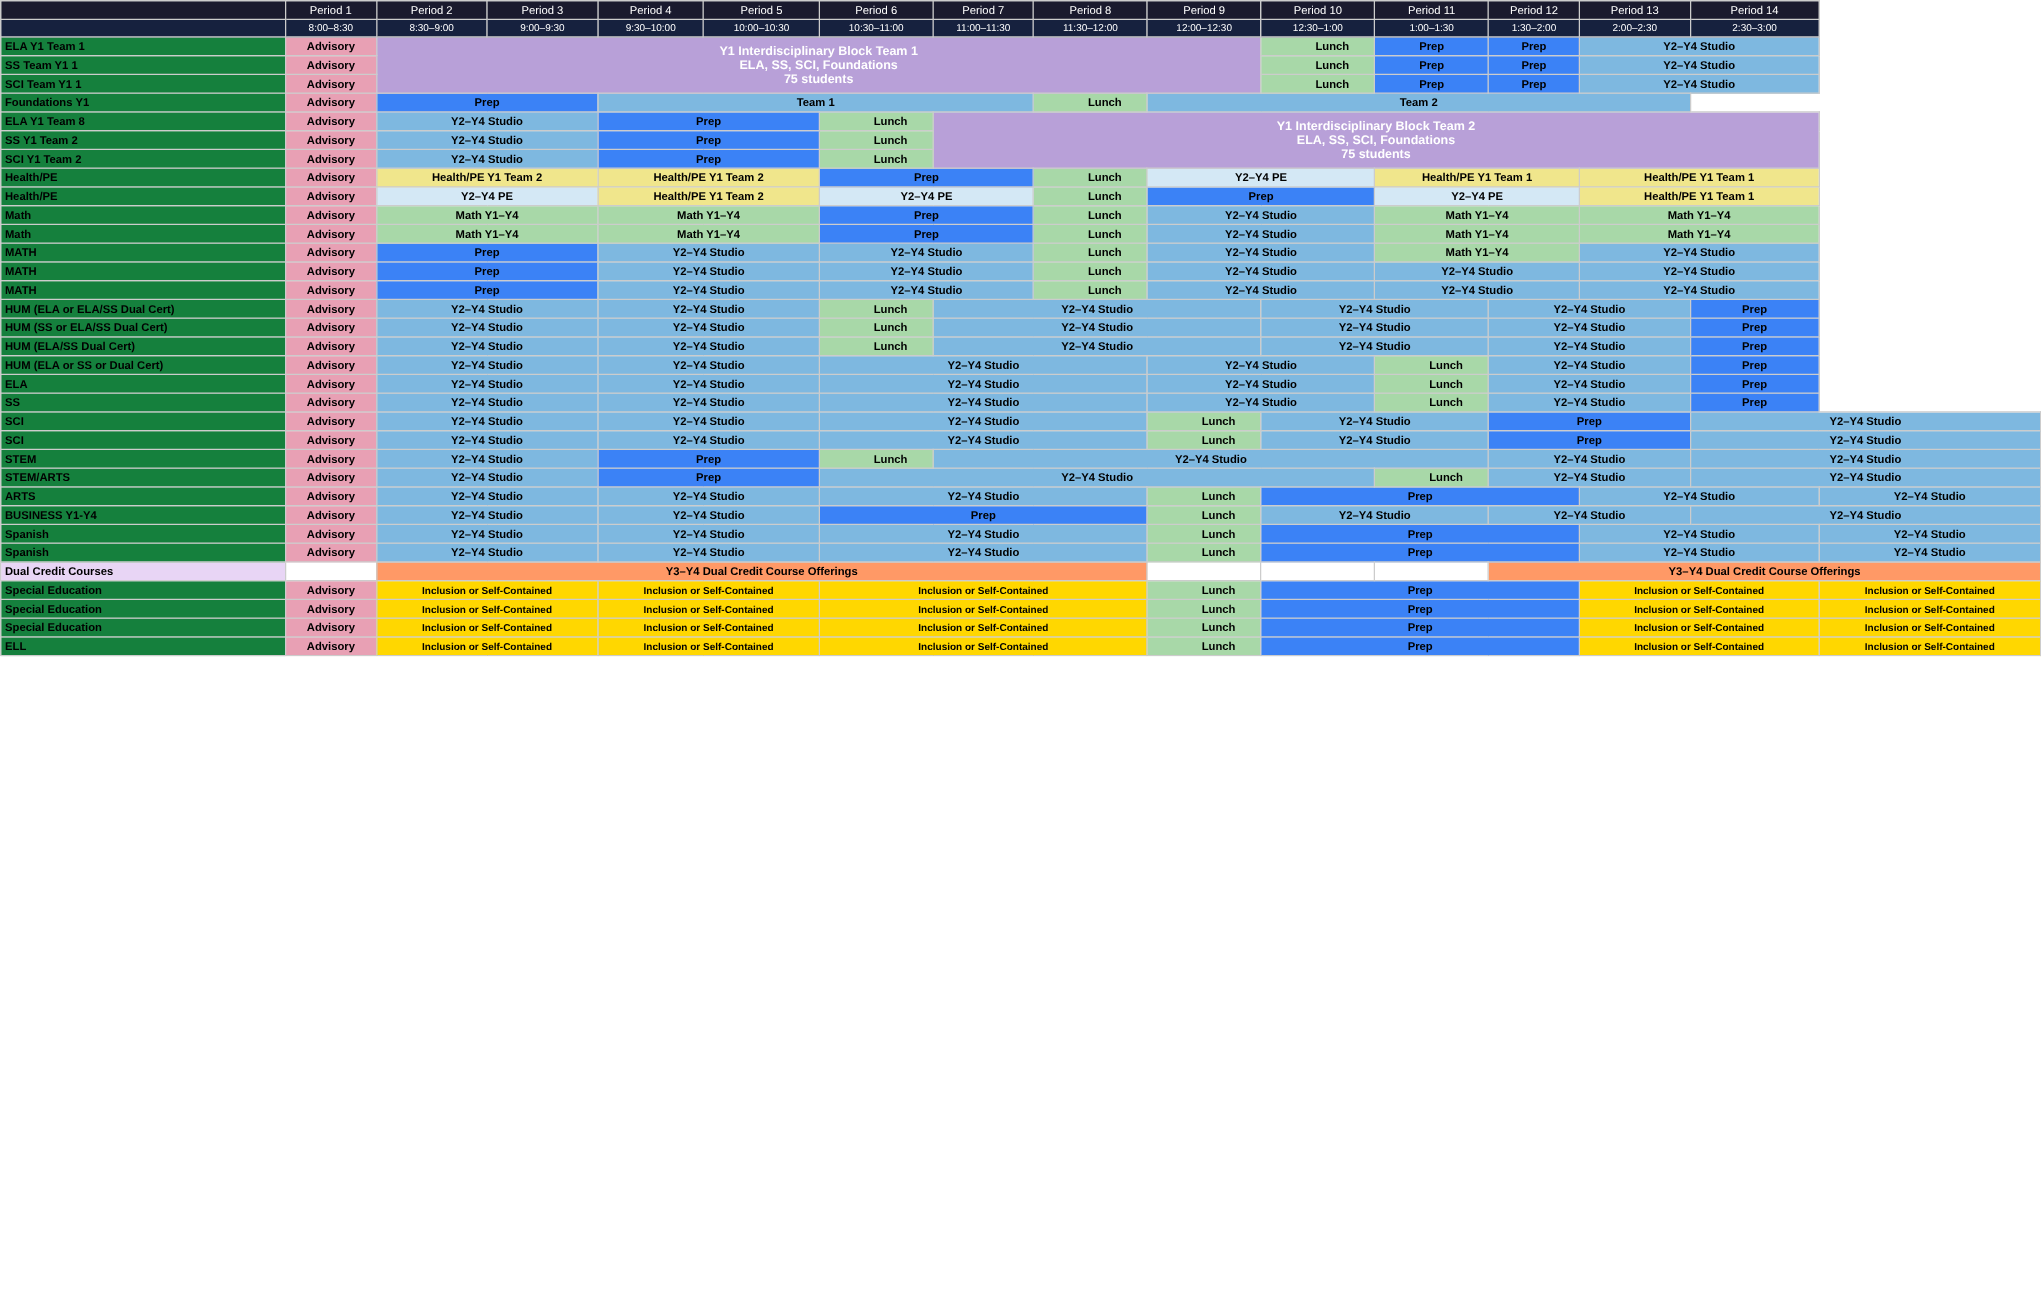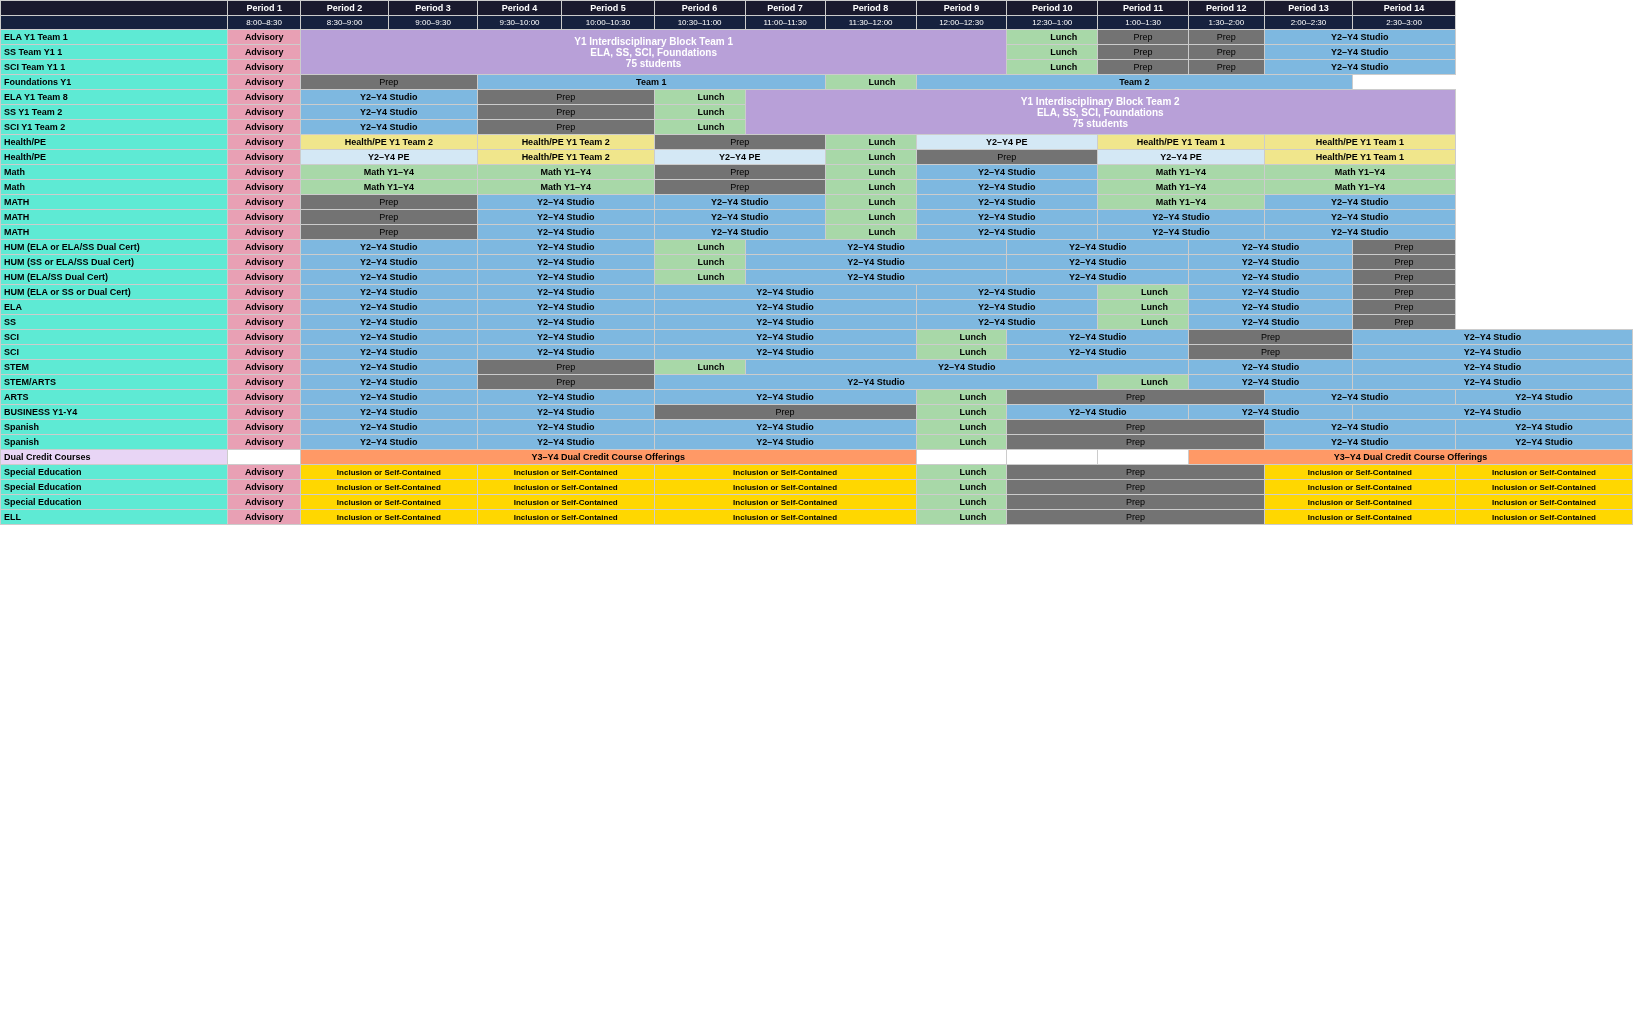--- a/index.html
+++ b/index.html
@@ -14,43 +14,43 @@
       vertical-align: middle;
       white-space: nowrap;
       font-size: 9px;
       font-weight: normal;
     }
     
     .row-label {
       text-align: left;
       font-weight: bold;
       font-size: 9px;
-      background: #5eead4;
+      background: #15803d;
       color: #000;
       min-width: 130px;
       max-width: 180px;
       white-space: normal;
     }
     
     .header-period {
       background: #1a1a2e;
       color: #fff;
-      font-weight: bold;
+      font-weight: normal;
       font-size: 9px;
     }
     
     .header-time {
       background: #16213e;
       color: #fff;
       font-size: 8px;
     }
     
     .cell-advisory { background: #e8a0b4; color: #000; font-weight: bold; }
     .cell-lunch { background: #a8d8a8; color: #000; font-weight: bold; padding-left: 26px; }
-    .cell-prep { background: #737373; color: #000; font-weight: normal; }
+    .cell-prep { background: #3b82f6; color: #000; font-weight: bold; }
     .cell-y2y4studio { background: #7eb8e0; color: #000; font-weight: bold; }
     .cell-mathy1y4 { background: #a8d8a8; color: #000; font-weight: bold; }
     .cell-healthpe { background: #f0e68c; color: #000; font-weight: bold; }
     .cell-y2y4pe { background: #d4e8f5; color: #000; font-weight: bold; margin-left: 38px; }
     .cell-interdisciplinary { background: #b8a0d8; color: #fff; font-weight: bold; text-align: center; font-size: 10px; }
     .cell-dual-credit { background: #ff9966; color: #000; font-weight: bold; }
     .cell-inclusion { background: #ffd700; color: #000; font-weight: bold; font-size: 8px; }
     .empty-cell { background: #fff; }
     
     .row-dual-credit-header { background: #e8d5f5; }

